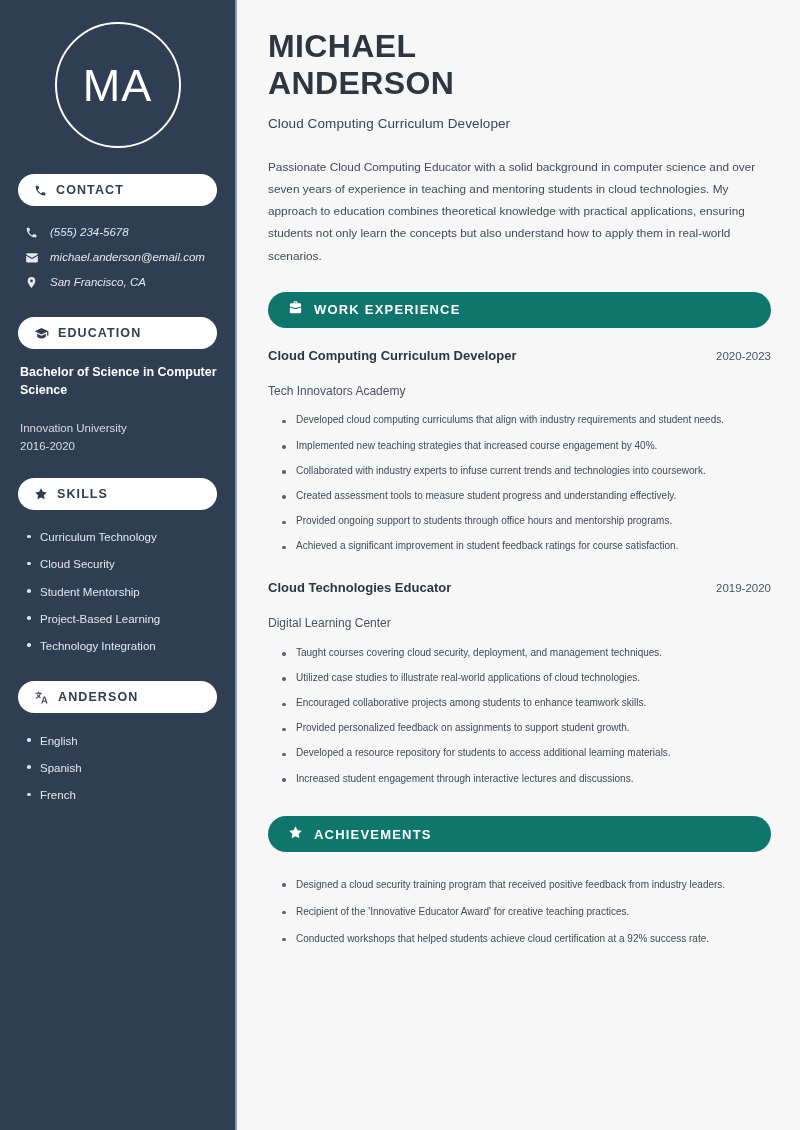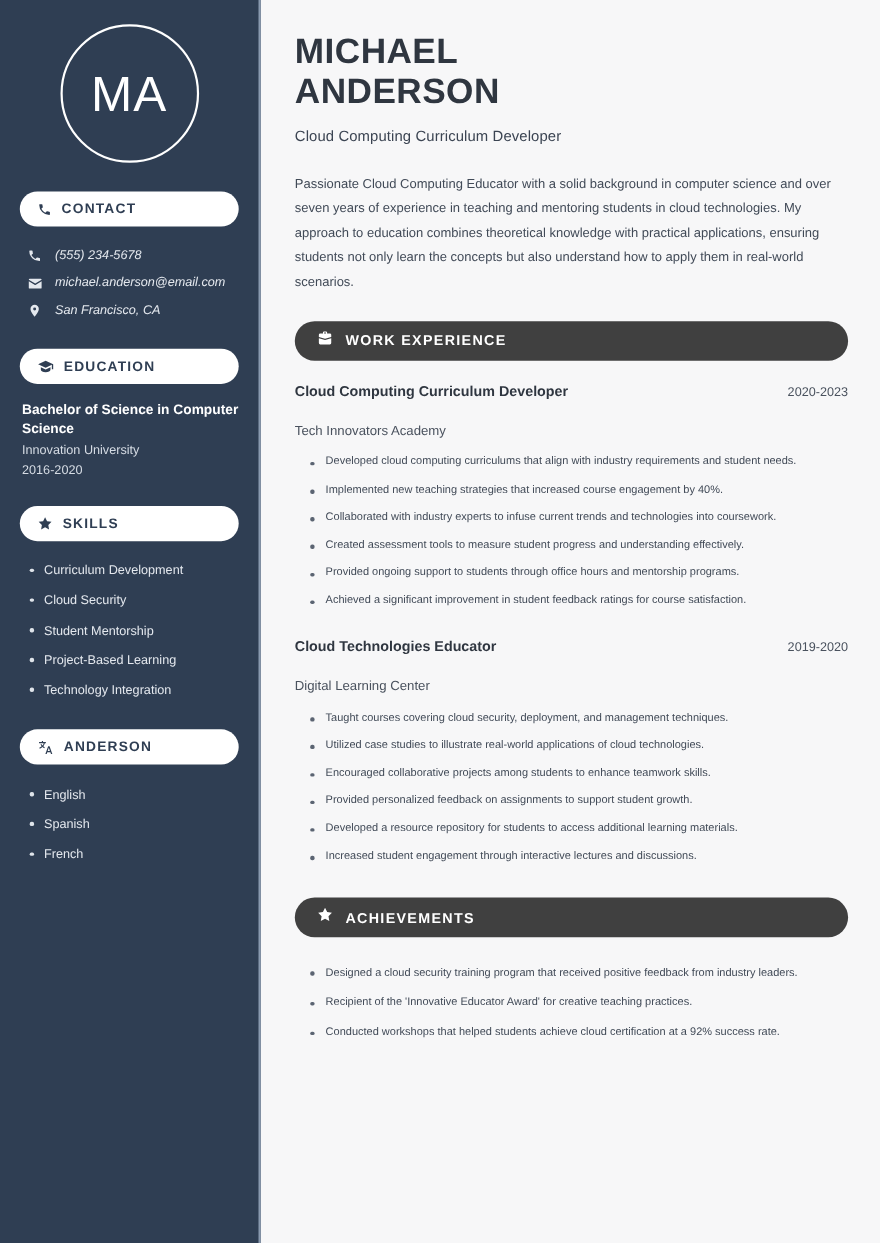--- a/index.html
+++ b/index.html
@@ -98,21 +98,21 @@
 
   .icon-sm { width: 15px; min-width: 15px; display: flex; justify-content: center; }
 
   .edu-block { padding-left: 2px; margin-bottom: 22px; }
 
   .edu-degree {
     font-size: 12.5px;
     font-weight: 700;
     color: #ffffff;
     line-height: 1.45;
-    margin-bottom: 3px;
+    margin-bottom: 21px;
   }
 
   .edu-school, .edu-years {
     font-size: 11.5px;
     color: #d6dce4;
     line-height: 1.55;
   }
 
   .side-list { list-style: none; padding-left: 8px; margin-bottom: 22px; }
 
@@ -159,21 +159,21 @@
   }
 
   .summary {
     font-size: 11.8px;
     line-height: 1.88;
     color: #414a57;
     margin-top: 25px;
   }
 
   .section-bar {
-    background: #404040;
+    background: #0f766e;
     border-radius: 999px;
     height: 36px;
     display: flex;
     align-items: center;
     gap: 11px;
     padding: 0 20px;
     margin-top: 25px;
     margin-bottom: 19px;
   }
 
@@ -305,21 +305,21 @@
     <div class="pill">
       <span>
         <svg width="14" height="14" viewBox="0 0 24 24" fill="#2f3e53">
             <path d="M12 2l3.1 6.3 6.9 1-5 4.9 1.2 6.9-6.2-3.3-6.2 3.3L7 14.2 2 9.3l6.9-1L12 2z"></path>
           </svg>
       </span>
       <span class="pill-label">SKILLS</span>
     </div>
 
     <ul class="side-list">
-      <li>Curriculum Development</li>
+      <li>Curriculum Technology</li>
       <li>Cloud Security</li>
       <li>Student Mentorship</li>
       <li>Project-Based Learning</li>
       <li>Technology Integration</li>
     </ul>
 
     <div class="pill">
       <span>
         <svg width="15" height="15" viewBox="0 0 24 24" fill="#2f3e53">
             <path d="M2.4 4.2h4.1V2.6h1.7v1.6h4.1v1.6h-1.5a9.6 9.6 0 01-2.2 4.3 12 12 0 002.1 1.6l-.6 1.6a13 13 0 01-2.7-2 13 13 0 01-3.9 2.6l-.8-1.5a11 11 0 003.5-2.2 10 10 0 01-1.7-2.9h1.8c.3.7.7 1.3 1.2 1.9a7.8 7.8 0 001.6-3.4H2.4V4.2zM15.6 10.2h2.1l4 11.2h-1.9l-.9-2.6h-4.5l-.9 2.6h-1.9l4-11.2zm1 2.3l-1.6 4.7h3.2l-1.6-4.7z"></path>

